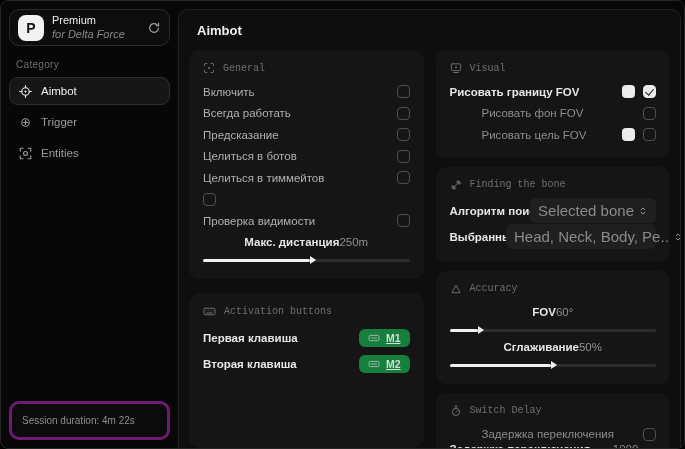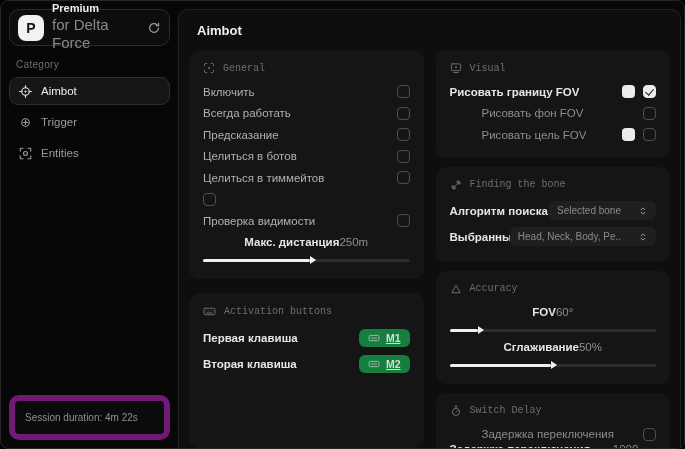--- a/index.html
+++ b/index.html
@@ -15,34 +15,34 @@
   .premium-card {
     border:1px solid #2b2b2b; border-radius:10px; background:#0d0d0d;
     padding:5px 8px; display:flex; align-items:center; gap:8px; height:37px;
   }
   .p-logo {
     width:26px; height:26px; background:#f2f2f2; border-radius:8px;
     color:#141414; font-weight:bold; font-size:14px;
     display:flex; align-items:center; justify-content:center; flex:0 0 26px;
   }
   .premium-texts { display:flex; flex-direction:column; line-height:1.25; }
-  .premium-title { font-size:11px; font-weight:bold; color:#ededed; }
-  .premium-sub { font-size:15px; color:#8a8a8a; }
+  .premium-title { font-size:11px; font-weight:normal; color:#ededed; }
+  .premium-sub { font-size:11px; color:#8a8a8a;font-style:italic; }
   .refresh-btn { margin-left:auto; color:#9a9a9a; display:flex; cursor:pointer; }
   .category-label { font-size:10px; color:#6f6f6f; margin:13px 7px 7px; letter-spacing:.3px; }
   .nav { display:flex; flex-direction:column; gap:3px; }
   .nav-item {
     display:flex; align-items:center; gap:9px; padding:6px 9px;
     color:#9c9c9c; font-size:11.5px; border-radius:9px; border:1px solid transparent;
     cursor:pointer; height:28px;
   }
   .nav-item.active { background:#161616; border-color:#2e2e2e; color:#ededed; }
   .nav-item .ic { display:flex; color:inherit; }
   .session-box {
-    margin-top:auto; border:6px solid #701a75; border-radius:10px;
+    margin-top:auto; border:3px solid #701a75; border-radius:10px;
     padding:11px 10px; font-size:10px; color:#8f8f8f; background:#0b0b0b;
   }
   
   .main {
     flex:1; margin:8px 3px 0 0; background:#0e0e0e;
     border:1px solid #222; border-bottom:none; border-radius:10px 10px 0 0;
     overflow:hidden; display:flex; flex-direction:column;
   }
   .main-title { font-size:13px; font-weight:bold; color:#f0f0f0; padding:13px 18px 12px; }
   .columns { display:flex; gap:12px; padding:0 10px; flex:1; min-height:0; }
@@ -88,22 +88,22 @@
     width:0; height:0; border-left:6px solid #f0f0f0;
     border-top:4px solid transparent; border-bottom:4px solid transparent;
   }
   
   .key-chip {
     display:flex; align-items:center; gap:6px; background:#15803d; border-radius:6px;
     padding:3px 9px; font-size:10.5px; color:#d9d9d9; font-weight:bold; cursor:pointer;text-decoration:underline;
   }
   .key-chip .ic { display:flex; color:#b5b5b5; }
   .dropdown {
-    display:flex; align-items:center; gap:17px; background:#1f1f1f; border-radius:6px;
-    padding:4px 8px; font-size:10px; color:#8a8a8a; cursor:pointer; flex:0 0 auto;
+    display:flex; align-items:center; gap:4px; background:#1f1f1f; border-radius:6px;
+    padding:4px 8px; font-size:15px; color:#8a8a8a; cursor:pointer; flex:0 0 auto;
     max-width:150px; white-space:nowrap;
   }
   .dropdown .ic { display:flex; color:#9a9a9a; }
   svg { display:block; }
 </style>
 </head>
 <body>
 
 <div class="app">
 

